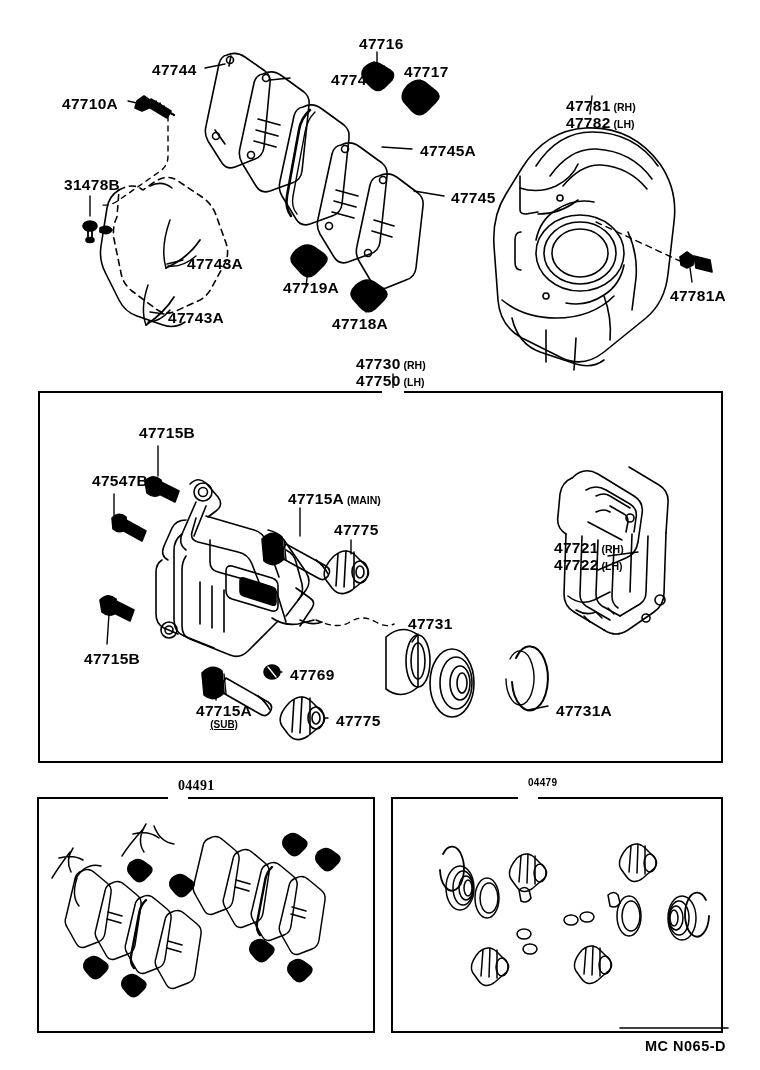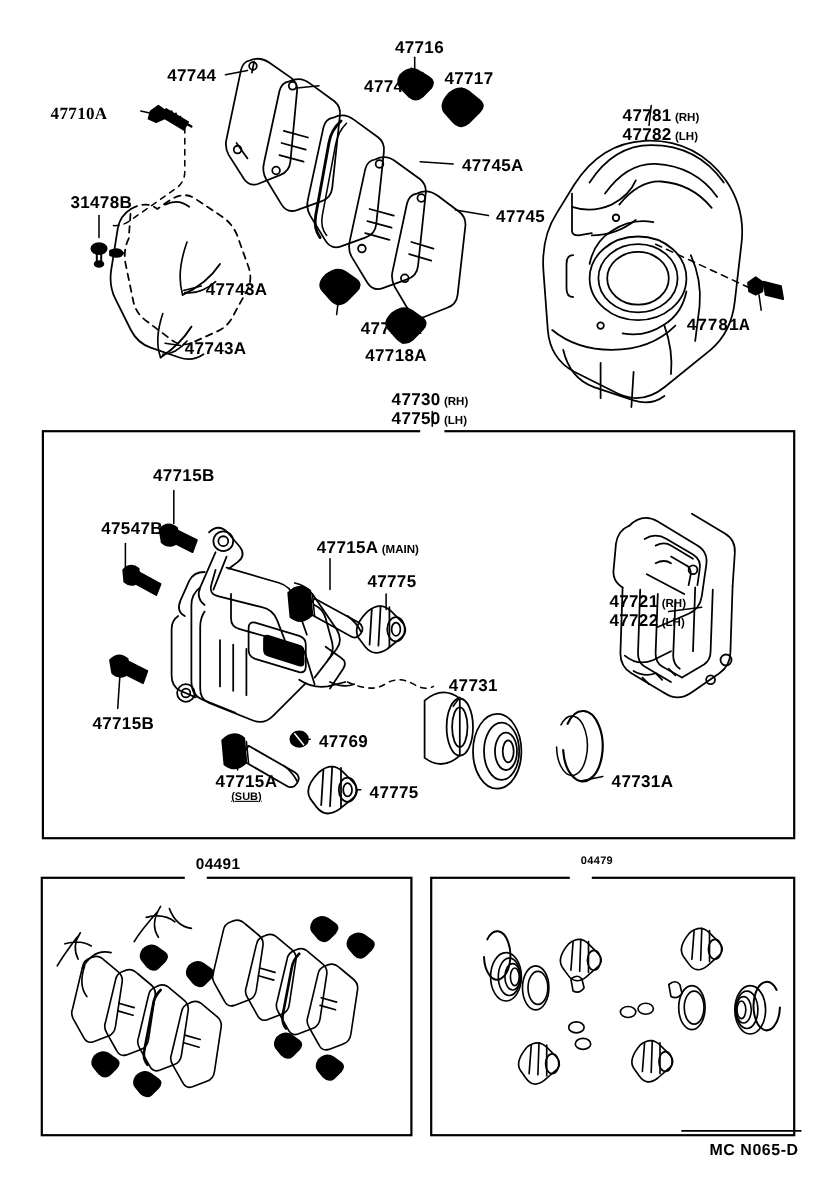--- a/index.html
+++ b/index.html
@@ -406,29 +406,29 @@
   <div class="box" style="left:391px;top:797px;width:332px;height:236px;"></div>
 
   <div style="position:absolute;left:382px;top:388px;width:22px;height:6px;background:#fff;"></div>
   <div style="position:absolute;left:168px;top:794px;width:20px;height:6px;background:#fff;"></div>
   <div style="position:absolute;left:518px;top:794px;width:20px;height:6px;background:#fff;"></div>
 
   <div class="lbl" style="left:152px;top:62px;">47744</div>
   <div class="lbl" style="left:283px;top:72px;margin-left:48px;">47744A</div>
   <div class="lbl" style="left:359px;top:36px;">47716</div>
   <div class="lbl" style="left:404px;top:64px;">47717</div>
-  <div class="lbl" style="left:46px;top:96px;font-family:Liberation Serif, serif;">47710A</div>
+  <div class="lbl" style="left:62px;top:96px;">47710A</div>
   <div class="lbl" style="left:64px;top:177px;">31478B</div>
   <div class="lbl" style="left:420px;top:143px;">47745A</div>
   <div class="lbl" style="left:451px;top:190px;">47745</div>
   <div class="lbl" style="left:187px;top:256px;">47743A</div>
   <div class="lbl" style="left:168px;top:310px;">47743A</div>
-  <div class="lbl" style="left:283px;top:292px;margin-left:45px;">47719A</div>
+  <div class="lbl" style="left:283px;top:280px;">47719A</div>
   <div class="lbl" style="left:332px;top:316px;">47718A</div>
-  <div class="lbl" style="left:624px;top:288px;font-family:Liberation Mono, monospace;">47781A</div>
+  <div class="lbl" style="left:670px;top:288px;">47781A</div>
 
   <div class="lbl" style="left:566px;top:78px;margin-top:20px;">
     <span>47781</span><span class="sfx"> </span><span class="sfx">(RH)</span><br>
     <span>47782</span><span class="sfx"> </span><span class="sfx">(LH)</span>
   </div>
 
   <div class="lbl" style="left:356px;top:356px;">
     <span>47730</span><span class="sfx"> </span><span class="sfx">(RH)</span><br>
     <span>47750</span><span class="sfx"> </span><span class="sfx">(LH)</span>
   </div>
@@ -447,18 +447,18 @@
   </div>
   <div class="lbl" style="left:336px;top:713px;">47775</div>
   <div class="lbl" style="left:408px;top:616px;">47731</div>
   <div class="lbl" style="left:556px;top:703px;">47731A</div>
 
   <div class="lbl" style="left:506px;top:540px;margin-left:48px;">
     <span>47721</span><span class="sfx"> </span><span class="sfx">(RH)</span><br>
     <span>47722</span><span class="sfx"> </span><span class="sfx">(LH)</span>
   </div>
 
-  <div class="lbl" style="left:178px;top:778px;font-size:14px;">04491</div>
+  <div class="lbl" style="left:178px;top:778px;font-size:14px;font-family:Liberation Serif, serif;">04491</div>
   <div class="lbl" style="left:528px;top:778px;font-size:10px;">04479</div>
 
   <div class="foot">MC  N065-D</div>
 
 </div>
 
 </body></html>

